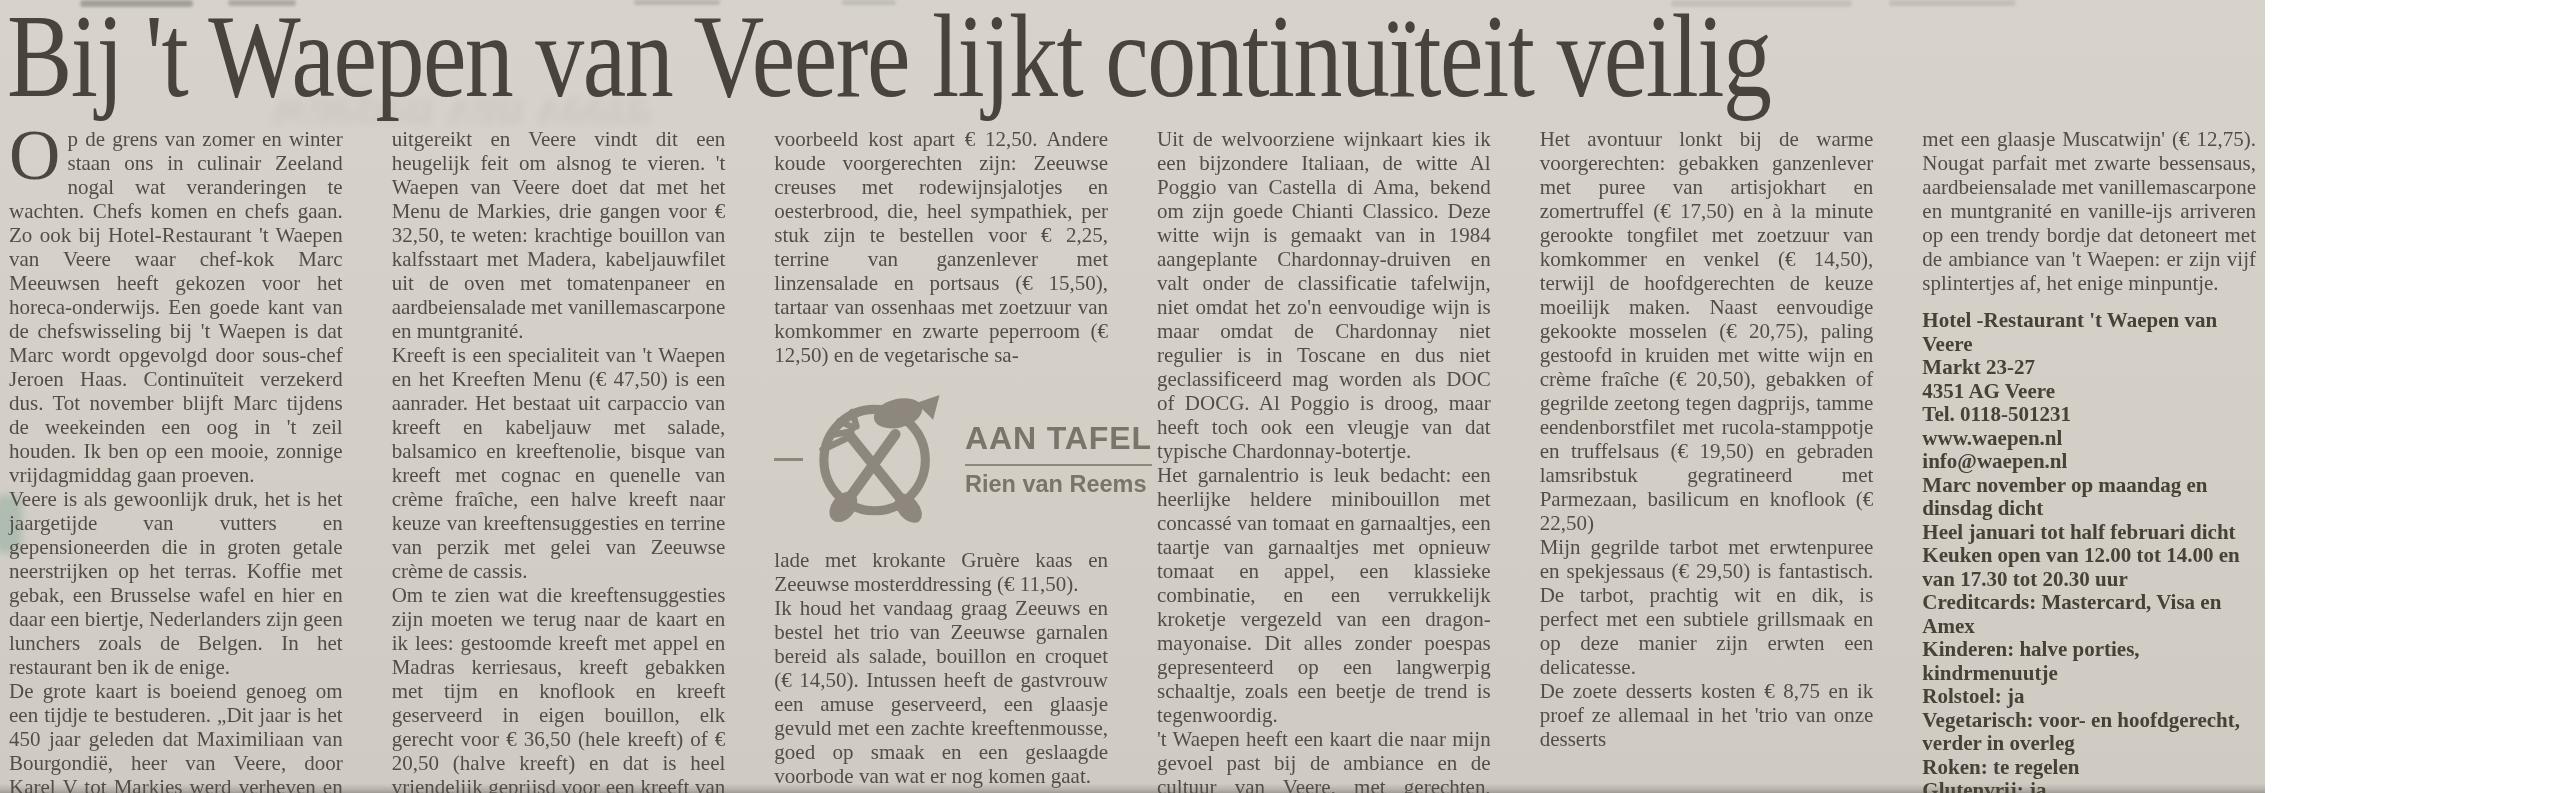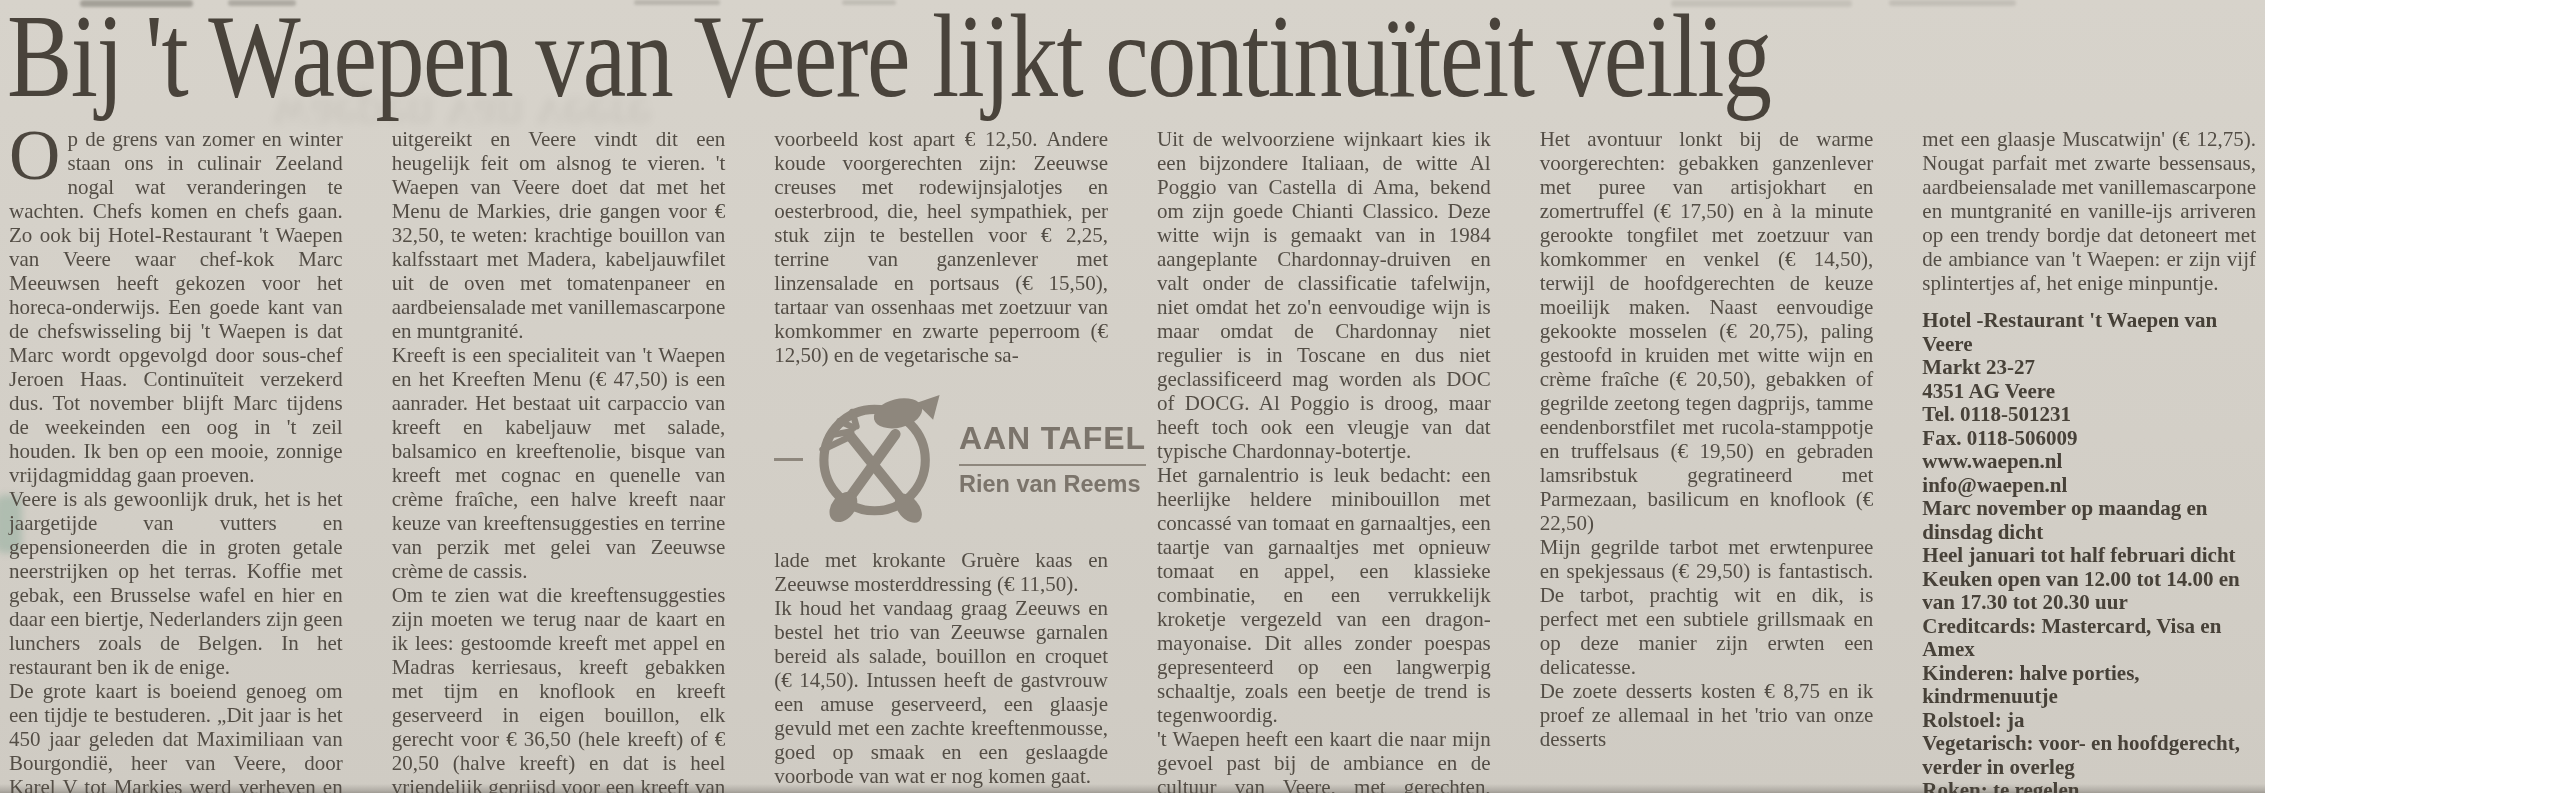--- a/index.html
+++ b/index.html
@@ -37,21 +37,21 @@
     padding:1.8px 7.2px 0 0;
     color:#4c463e;
   }
   
   .logo{
     display:flex;align-items:center;
     margin:16.3px 0 12.7px 0;height:152px;
   }
   .logo-dash{width:29px;height:2.7px;background:#8e877d;flex:none;margin-right:3.6px;}
   .logo svg{flex:none;}
-  .logo-textcol{margin-left:9px;}
+  .logo-textcol{margin-left:15px;}
   .logo-title{
     font-family:"Liberation Sans", sans-serif;
     font-size:32px;font-weight:600;letter-spacing:0.9px;
     color:#7b746b;white-space:nowrap;
   }
   .logo-rule{height:2.3px;background:#8e877d;margin:6.3px 0 5.4px 0;}
   .logo-author{
     font-family:"Liberation Sans", sans-serif;
     font-size:23.5px;font-weight:600;color:#7b746b;white-space:nowrap;
   }
@@ -151,21 +151,20 @@
       <p>De zoete desserts kosten € 8,75 en ik proef ze allemaal in het 'trio van onze desserts</p>
     </div>
 
     <div class="col">
       <p>met een glaasje Muscatwijn' (€ 12,75). Nougat parfait met zwarte bessensaus, aardbeiensalade met vanillemascarpone en muntgranité en vanille-ijs arriveren op een trendy bordje dat detoneert met de ambiance van 't Waepen: er zijn vijf splintertjes af, het enige minpuntje.</p>
       <div class="contact">
         <div>Hotel -Restaurant 't Waepen van Veere</div>
         <div>Markt 23-27</div>
         <div>4351 AG Veere</div>
         <div>Tel. 0118-501231</div>
-        <div>Fax. 0118-506009</div>
         <div>www.waepen.nl</div>
         <div>info@waepen.nl</div>
         <div>Marc november op maandag en dinsdag dicht</div>
         <div>Heel januari tot half februari dicht</div>
         <div>Keuken open van 12.00 tot 14.00 en van 17.30 tot 20.30 uur</div>
         <div>Creditcards: Mastercard, Visa en Amex</div>
         <div>Kinderen: halve porties, kindrmenuutje</div>
         <div>Rolstoel: ja</div>
         <div>Vegetarisch: voor- en hoofdgerecht, verder in overleg</div>
         <div>Roken: te regelen</div>

